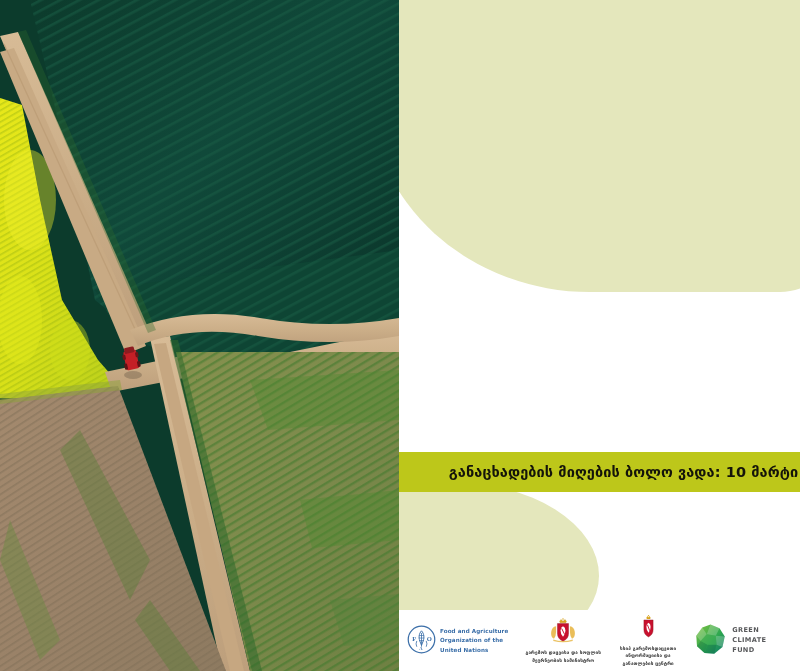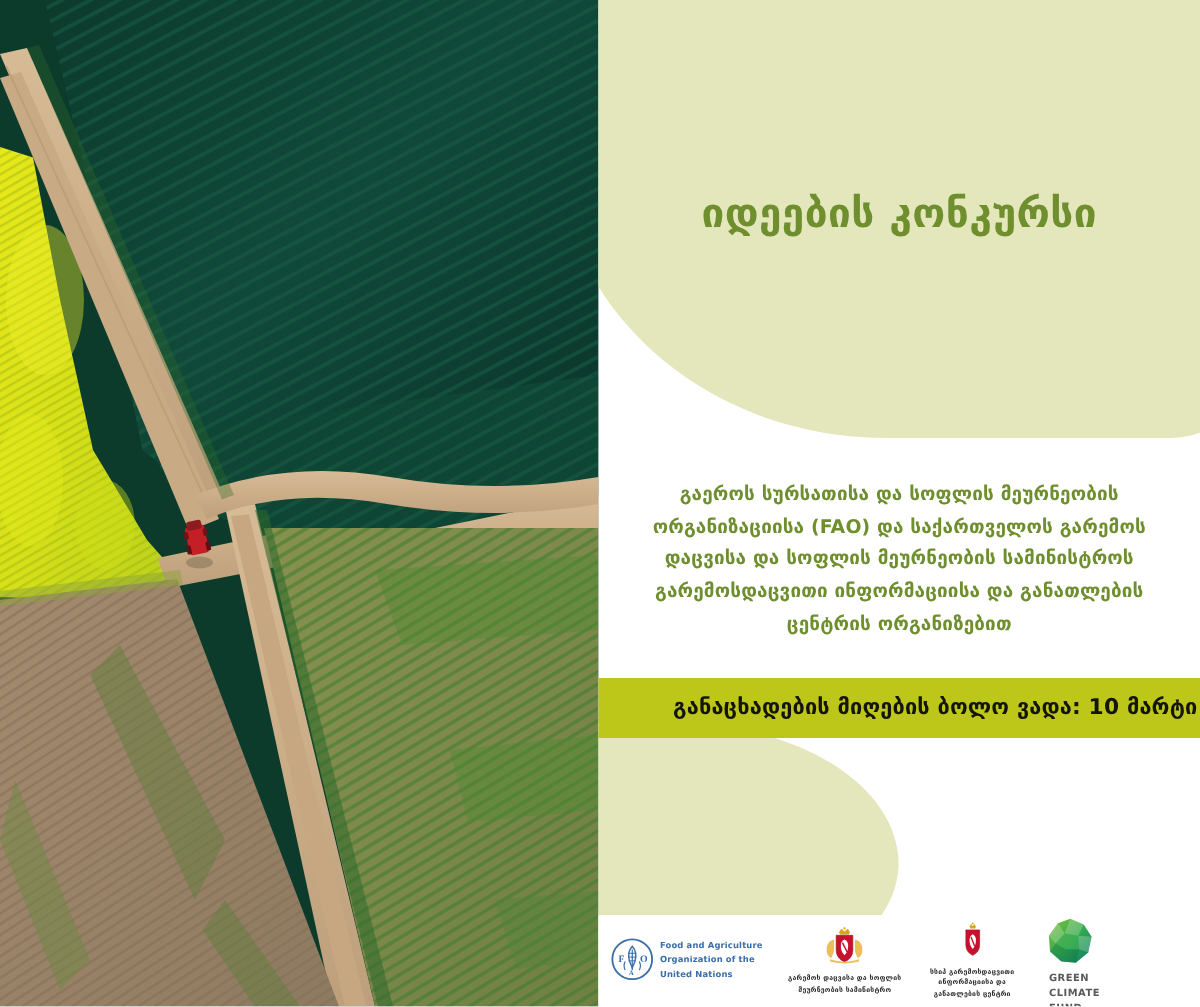--- a/index.html
+++ b/index.html
@@ -166,21 +166,21 @@
   .logo-center { margin-left: 19px; flex-direction: column; justify-content: center; }
   .center-text {
     margin-top: 2px;
     text-align: center;
     color: #2b2b2b;
     font-size: 4.6px;
     font-weight: bold;
     line-height: 1.6;
     letter-spacing: 0.15px;
   }
-  .logo-gcf { margin-left: 18px; flex-direction: column; }
+  .logo-gcf { margin-left: 18px; }
   .gcf-text {
     margin-left: 5px;
     color: #58595b;
     font-size: 6.6px;
     font-weight: bold;
     line-height: 1.5;
     letter-spacing: 0.35px;
   }
 </style>
 </head>
@@ -299,24 +299,22 @@
       <path d="M 0 394 L 120 380 L 122 390 L 0 404 Z" fill="#8ea33a" opacity="0.5"></path>
     </svg>
   </div>
 
   <div class="panel">
     <div class="blob-top"></div>
     <div class="blob-bottom"></div>
     <div class="footer-white"></div>
 
     <div class="content">
-      <div class="title-line1">იდეების კონკურსი</div>
-
-
-      <div class="body-text">გაეროს სურსათისა და სოფლის მეურნეობის ორგანიზაციისა (FAO) და საქართველოს გარემოს დაცვისა და სოფლის მეურნეობის სამინისტროს გარემოსდაცვითი ინფორმაციისა და განათლების ცენტრის ორგანიზებით</div>
+
+
     </div>
   </div>
 
   <div class="deadline-bar">
     <span class="deadline-text">განაცხადების მიღების ბოლო ვადა: 10 მარტი</span>
   </div>
 
   <div class="logos">
 
     <div class="logo-cell logo-fao">

